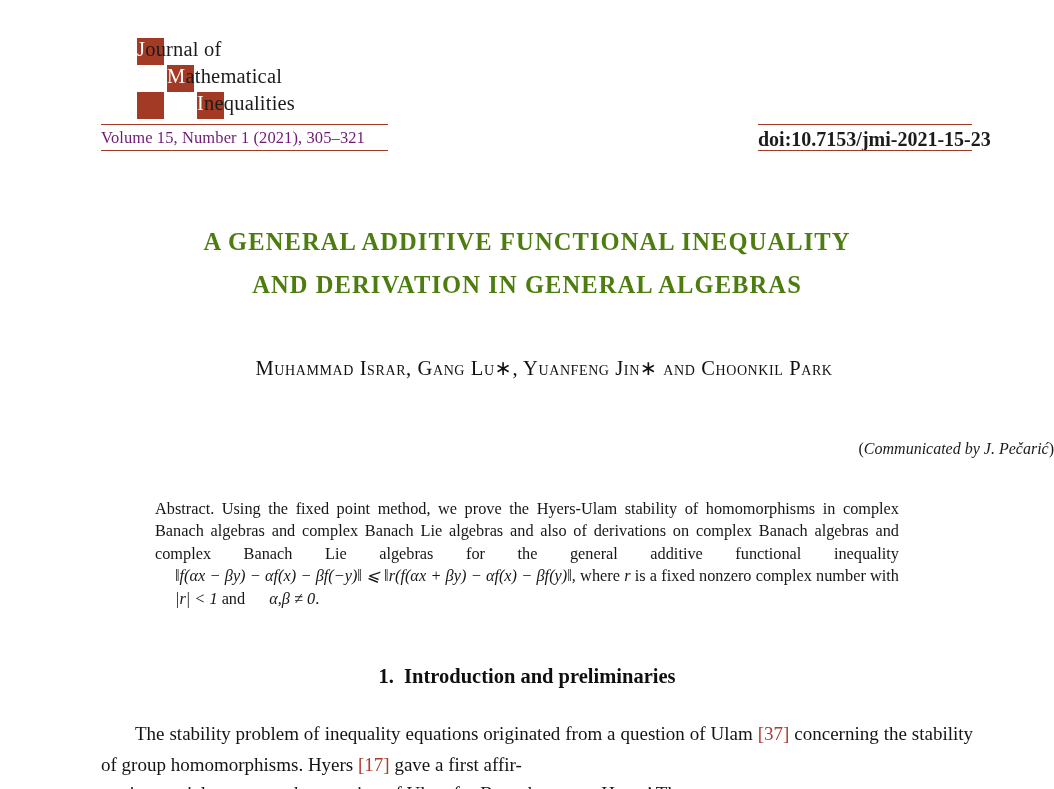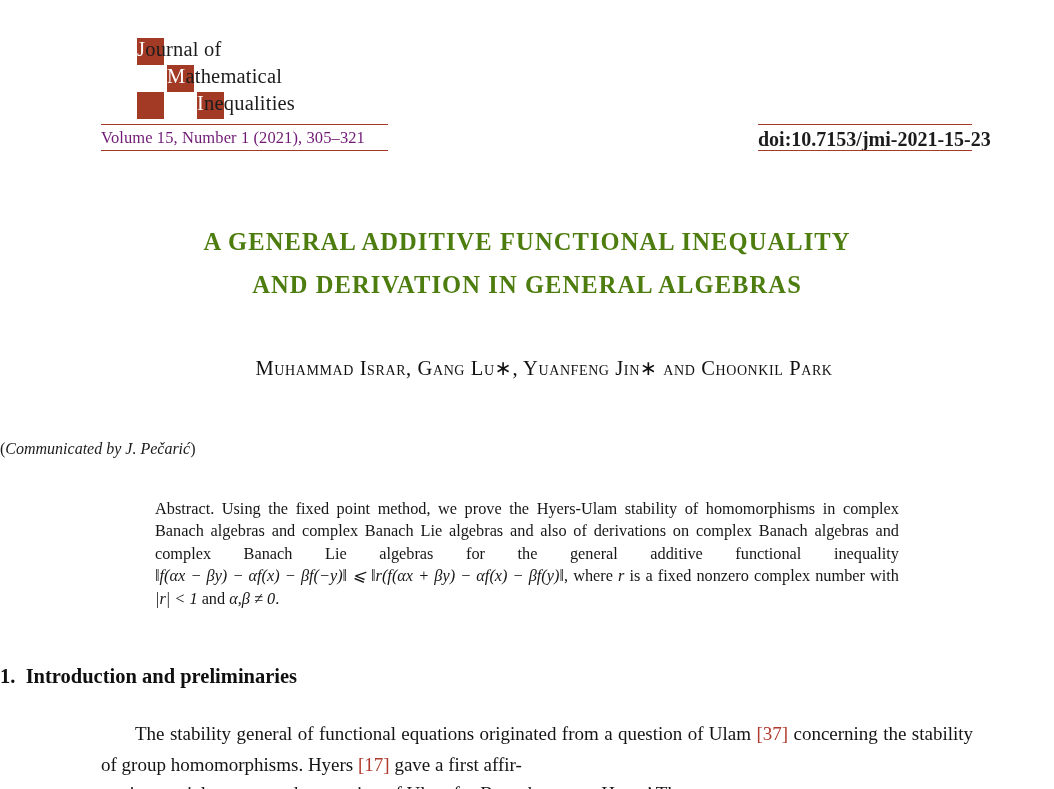--- a/index.html
+++ b/index.html
@@ -138,21 +138,21 @@
     color: #111111;
     font-variant: small-caps;
   }
 
   
   .communicated {
     position: absolute;
     left: 0;
     top: 440px;
     width: 1054px;
-    text-align: left;
+    text-align: right;
     font-size: 16px;
     color: #1a1a1a;
   }
   .communicated i { font-style: italic; }
 
   
   .abstract {
     position: absolute;
     left: 155px;
     top: 498px;
@@ -160,28 +160,29 @@
     font-size: 16.3px;
     line-height: 22.4px;
     text-align: justify;
     color: #161616;
   }
   .abstract .lead {
     font-weight: normal;
     margin-top: 32px;
   }
   .mathit { font-style: italic; font-family: "Liberation Serif", serif; }
-  .nowrap { white-space: nowrap; }
+  .nowrap { white-space: nowrap; margin-left: 20px; }
 
   
   .section-head {
     position: absolute;
     left: 0;
     top: 665px;
     width: 1054px;
+    text-align: center;
     font-size: 20.5px;
     font-weight: bold;
     color: #0f0f0f;
   }
 
   
   .body-text {
     position: absolute;
     left: 101px;
     top: 718px;
@@ -241,21 +242,21 @@
 
   <div class="abstract">
     <span class="lead">Abstract.</span><span> Using the fixed point method, we prove the Hyers-Ulam stability of homomorphisms in complex Banach algebras and complex Banach Lie algebras and also of derivations on complex Banach algebras and complex Banach Lie algebras for the general additive functional inequality </span><span class="mathit nowrap">‖f(αx − βy) − αf(x) − βf(−y)‖ ⩽ ‖r(f(αx + βy) − αf(x) − βf(y)‖</span><span>, where </span><span class="mathit">r</span><span> is a fixed nonzero complex number with </span><span class="mathit nowrap">|r| &lt; 1</span><span> and </span><span class="mathit nowrap">α,β ≠ 0</span><span>.</span>
   </div>
 
   <div class="section-head">
     <span>1.</span>&nbsp;&nbsp;<span>Introduction and preliminaries</span>
   </div>
 
   <div class="body-text">
-    <span class="indent"></span><span>The stability general of functional equations originated from a question of Ulam</span>
+    <span class="indent"></span><span>The stability problem of inequality equations originated from a question of Ulam</span>
     <span class="ref-link">[37]</span><span> concerning the stability of group homomorphisms. Hyers </span><span class="ref-link">[17]</span><span> gave a first affir-</span>
   </div>
 
   <div class="clip-last">
     <span>mative partial answer to the question of Ulam for Banach spaces. Hyers’ Theorem</span>
   </div>
 
 </div>
 
 </body></html>

